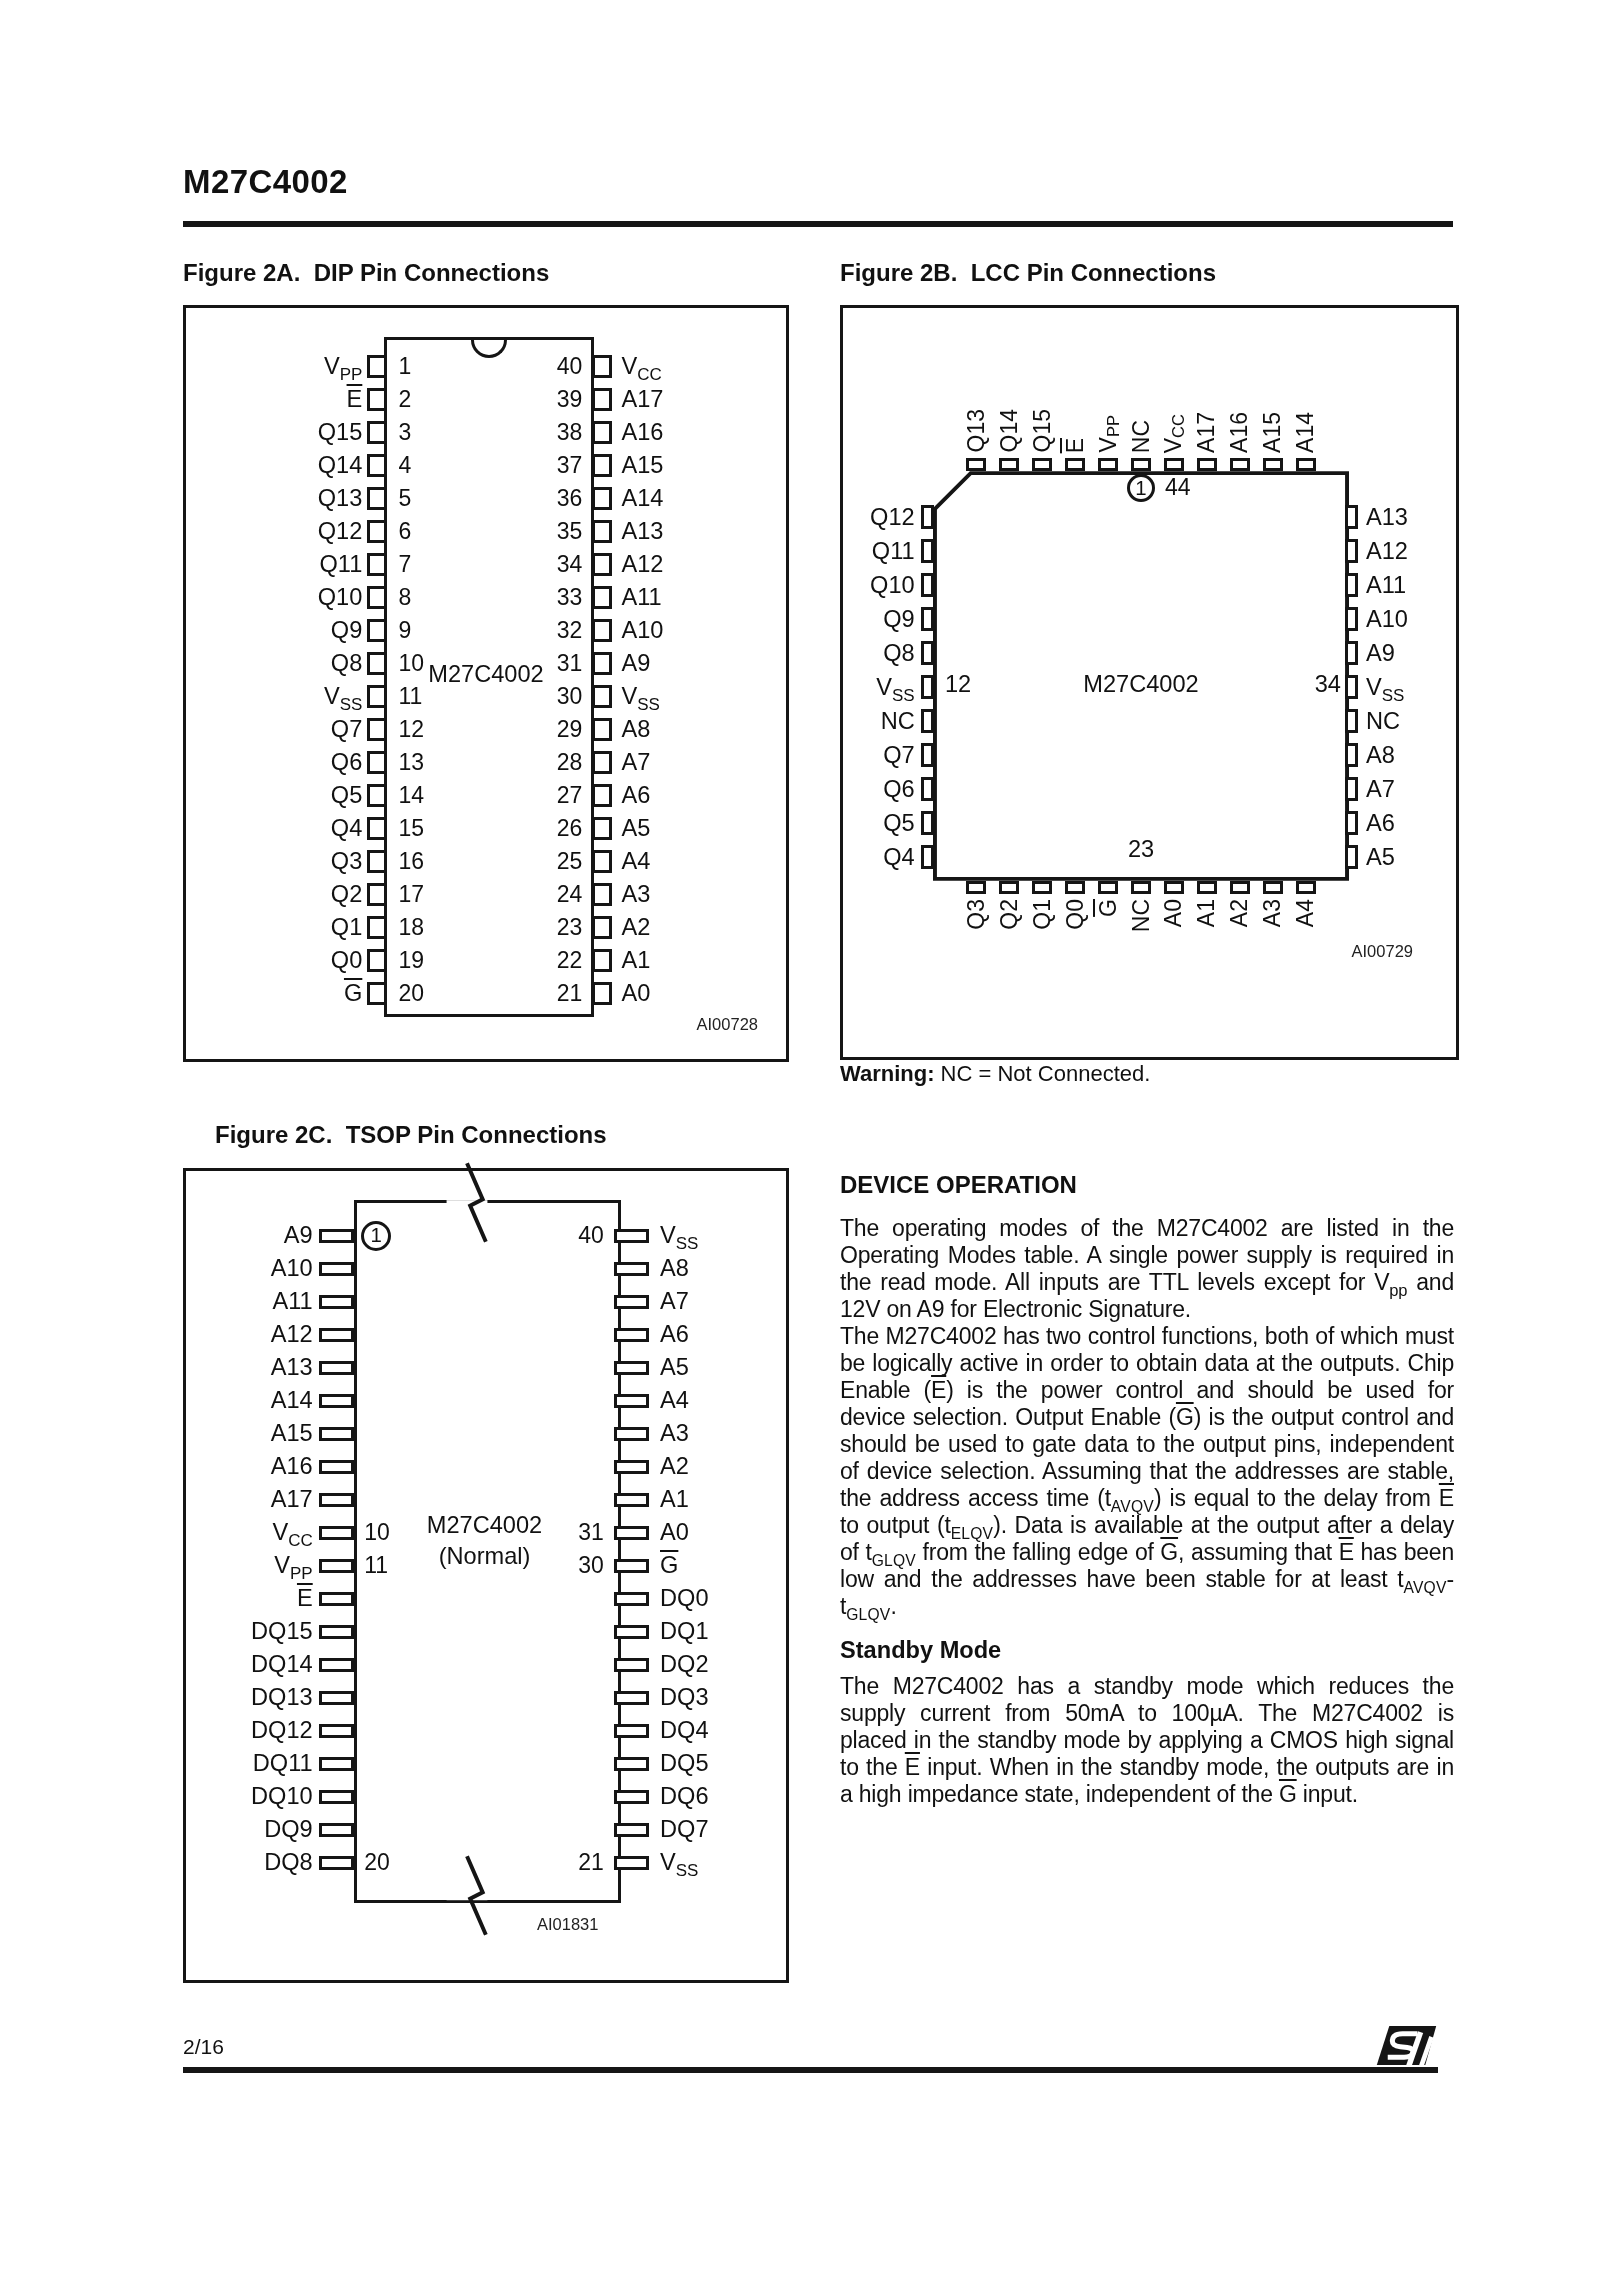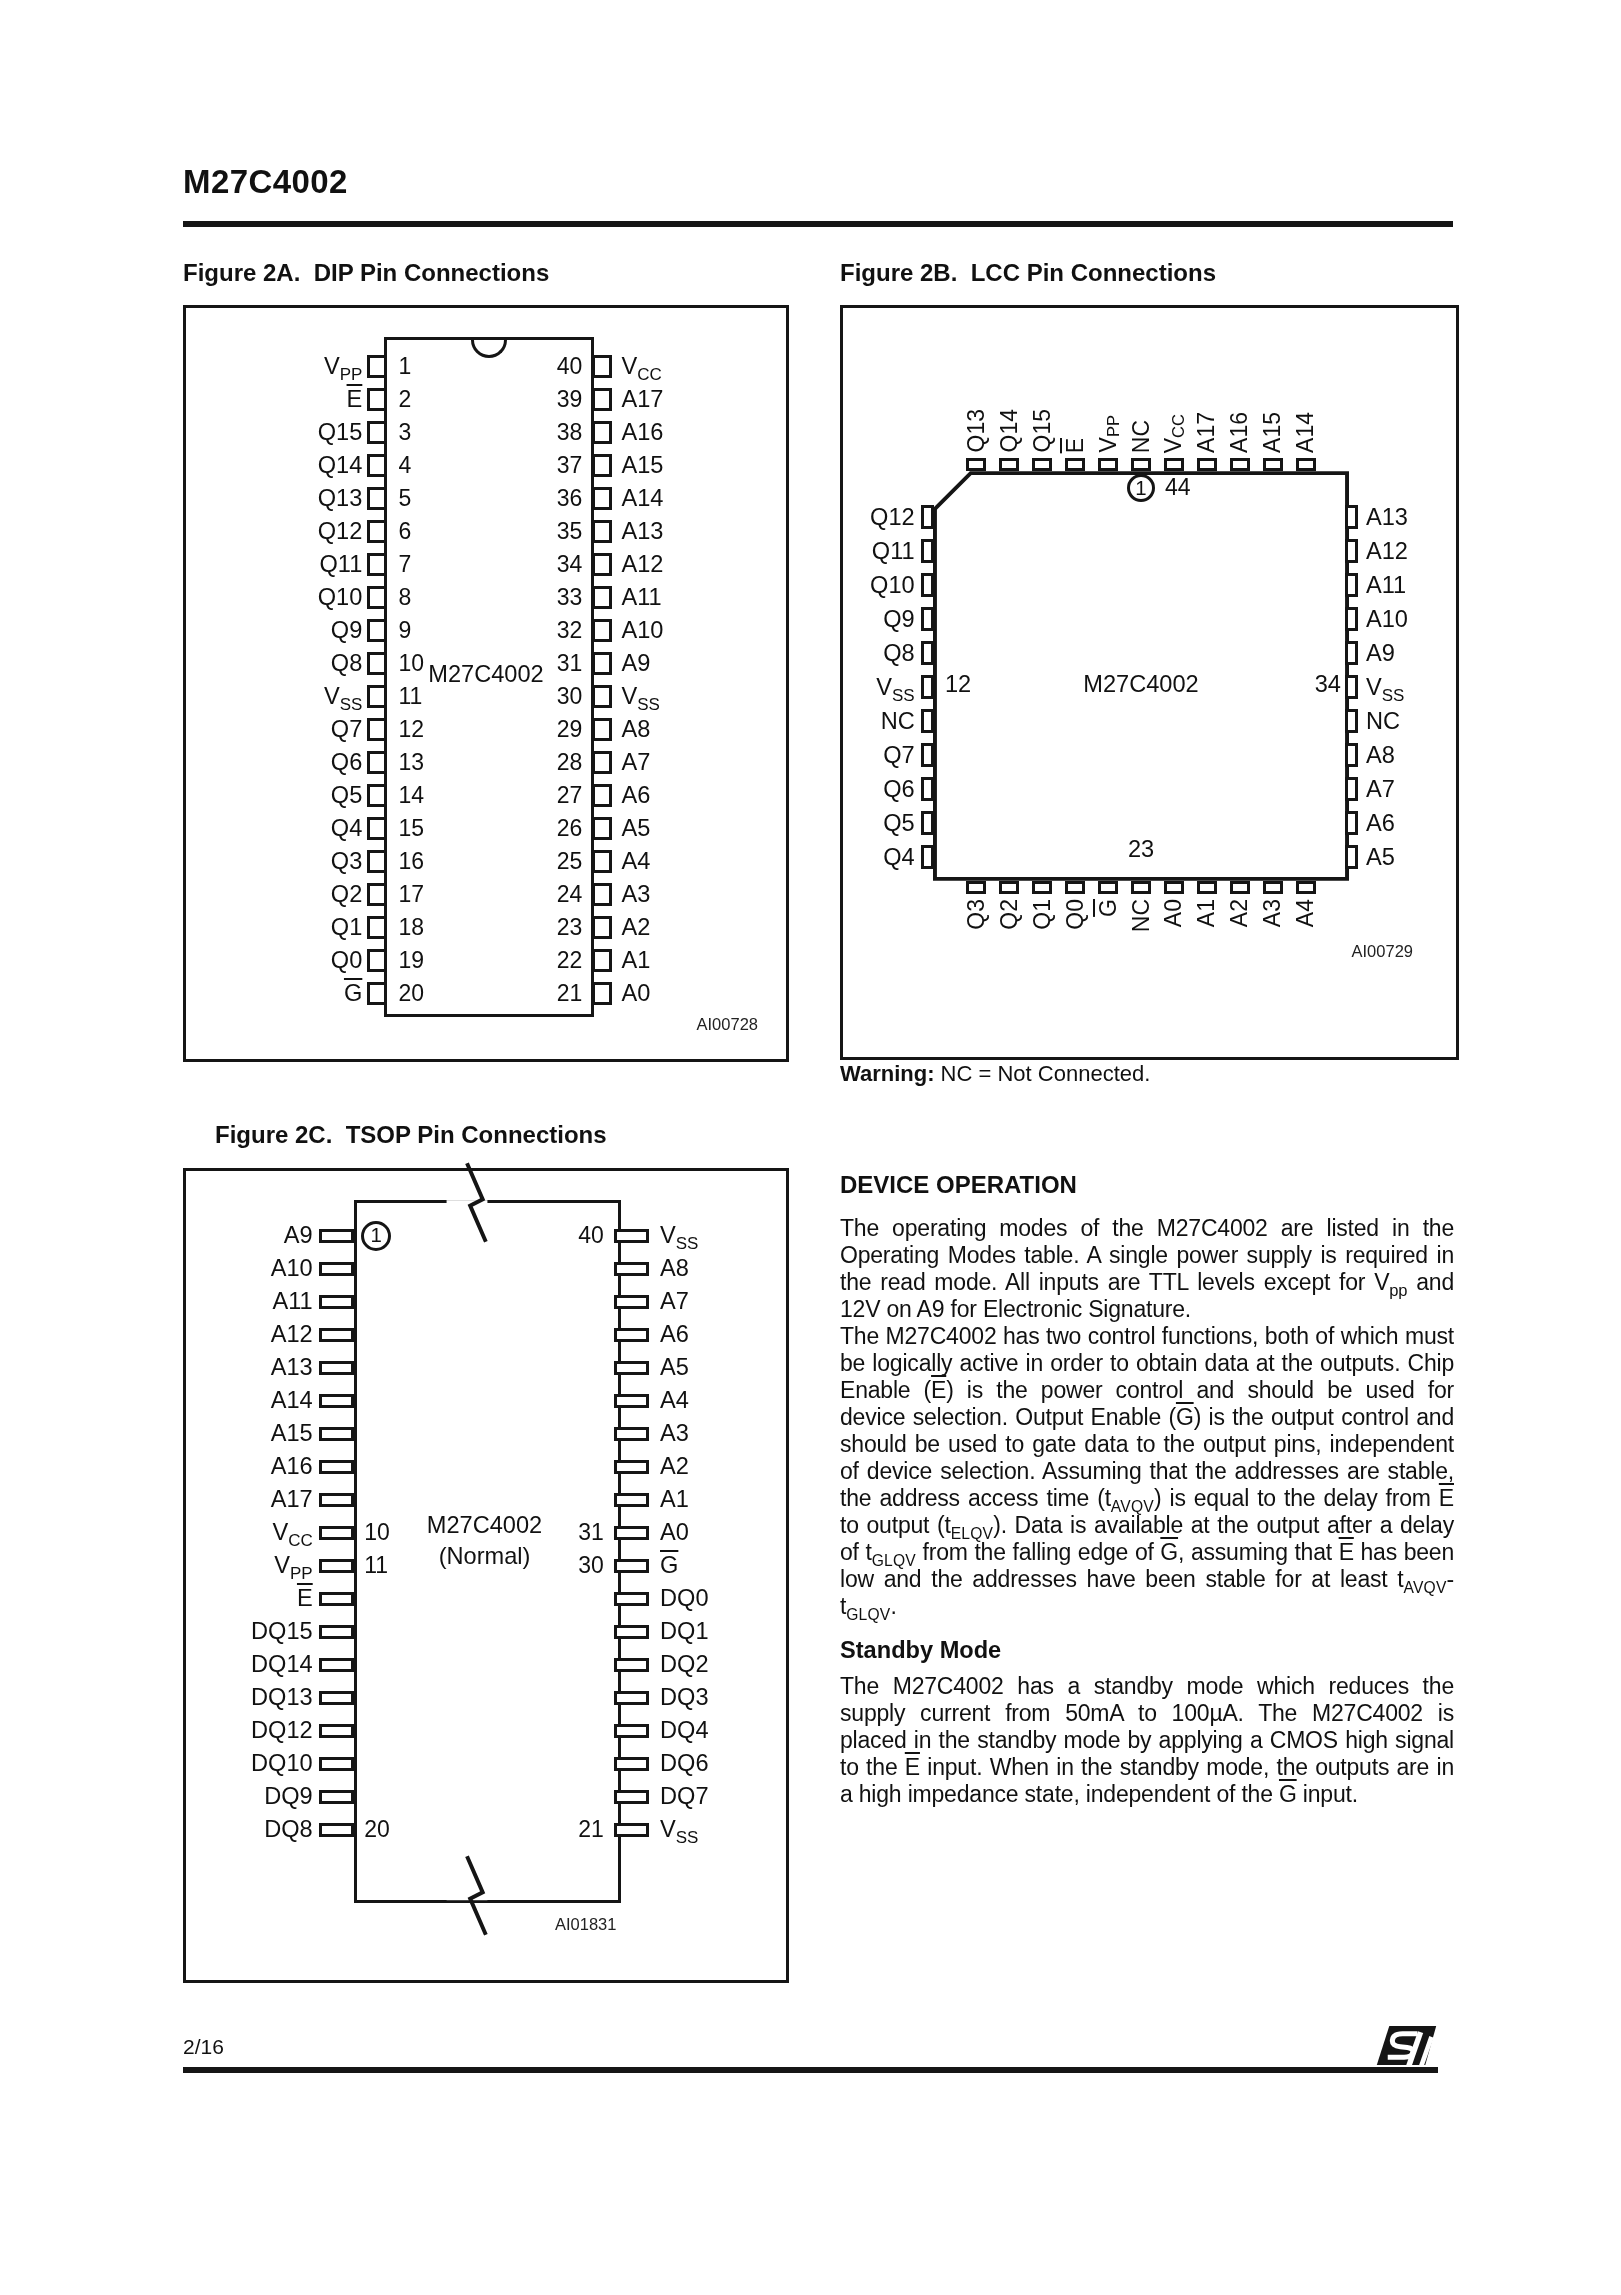--- a/index.html
+++ b/index.html
@@ -709,20 +709,29 @@
         <div class="prow">
           <span class="pin-label t-ll">DQ12</span>
           <span class="stub-t"></span>
           <span class="pin-num t-ln"><span class="num"></span></span>
           <span class="fill"></span>
           <span class="pin-num t-rn"></span>
           <span class="stub-t"></span>
           <span class="pin-label t-rl">DQ4</span>
         </div>
 
+        <div class="prow">
+          <span class="pin-label t-ll">DQ11</span>
+          <span class="stub-t"></span>
+          <span class="pin-num t-ln"><span class="num"></span></span>
+          <span class="fill"></span>
+          <span class="pin-num t-rn"></span>
+          <span class="stub-t"></span>
+          <span class="pin-label t-rl">DQ5</span>
+        </div>
 
         <div class="prow">
           <span class="pin-label t-ll">DQ10</span>
           <span class="stub-t"></span>
           <span class="pin-num t-ln"><span class="num"></span></span>
           <span class="fill"></span>
           <span class="pin-num t-rn"></span>
           <span class="stub-t"></span>
           <span class="pin-label t-rl">DQ6</span>
         </div>
@@ -744,21 +753,21 @@
           <span class="fill"></span>
           <span class="pin-num t-rn">21</span>
           <span class="stub-t"></span>
           <span class="pin-label t-rl">V<sub class="vs">SS</sub></span>
         </div>
       </div>
     <div class="abs tsop-chip">
       <div>M27C4002</div>
       <div>(Normal)</div>
     </div>
-    <div class="abs figcode" style="left:369px;top:744px;">AI01831</div>
+    <div class="abs figcode" style="left:351px;top:744px;">AI01831</div>
   </div>
 
   <div class="abs article">
     <h2>DEVICE OPERATION</h2>
     <p>The operating modes of the M27C4002 are listed in the Operating Modes table. A single power supply is required in the read mode.  All inputs are TTL levels except for V<sub class="vs">pp</sub> and 12V on A9 for Electronic Signature.</p>
     <p>The M27C4002 has two control functions, both of which must be logically active in order to obtain data at the outputs.  Chip Enable (<span class="ov">E</span>) is the power control and should be used for device selection. Output Enable (<span class="ov">G</span>) is the output control and should be used to gate data to the output pins, independent of device selection.  Assuming that the addresses are stable, the address access time (t<sub class="ts">AVQV</sub>) is equal to the delay from <span class="ov">E</span> to output (t<sub class="ts">ELQV</sub>). Data is available at the output after a delay of t<sub class="ts">GLQV</sub> from the falling edge of <span class="ov">G</span>, assuming that <span class="ov">E</span> has been low and the addresses have been stable for at least t<sub class="ts">AVQV</sub>-t<sub class="ts">GLQV</sub>.</p>
     <h3>Standby Mode</h3>
     <p>The M27C4002 has a standby mode which reduces the supply current from 50mA to 100µA. The M27C4002 is placed in the standby mode by applying a CMOS high signal to the <span class="ov">E</span> input.  When in the standby mode, the outputs are in a high impedance state, independent of the <span class="ov">G</span> input.</p>
   </div>
 

